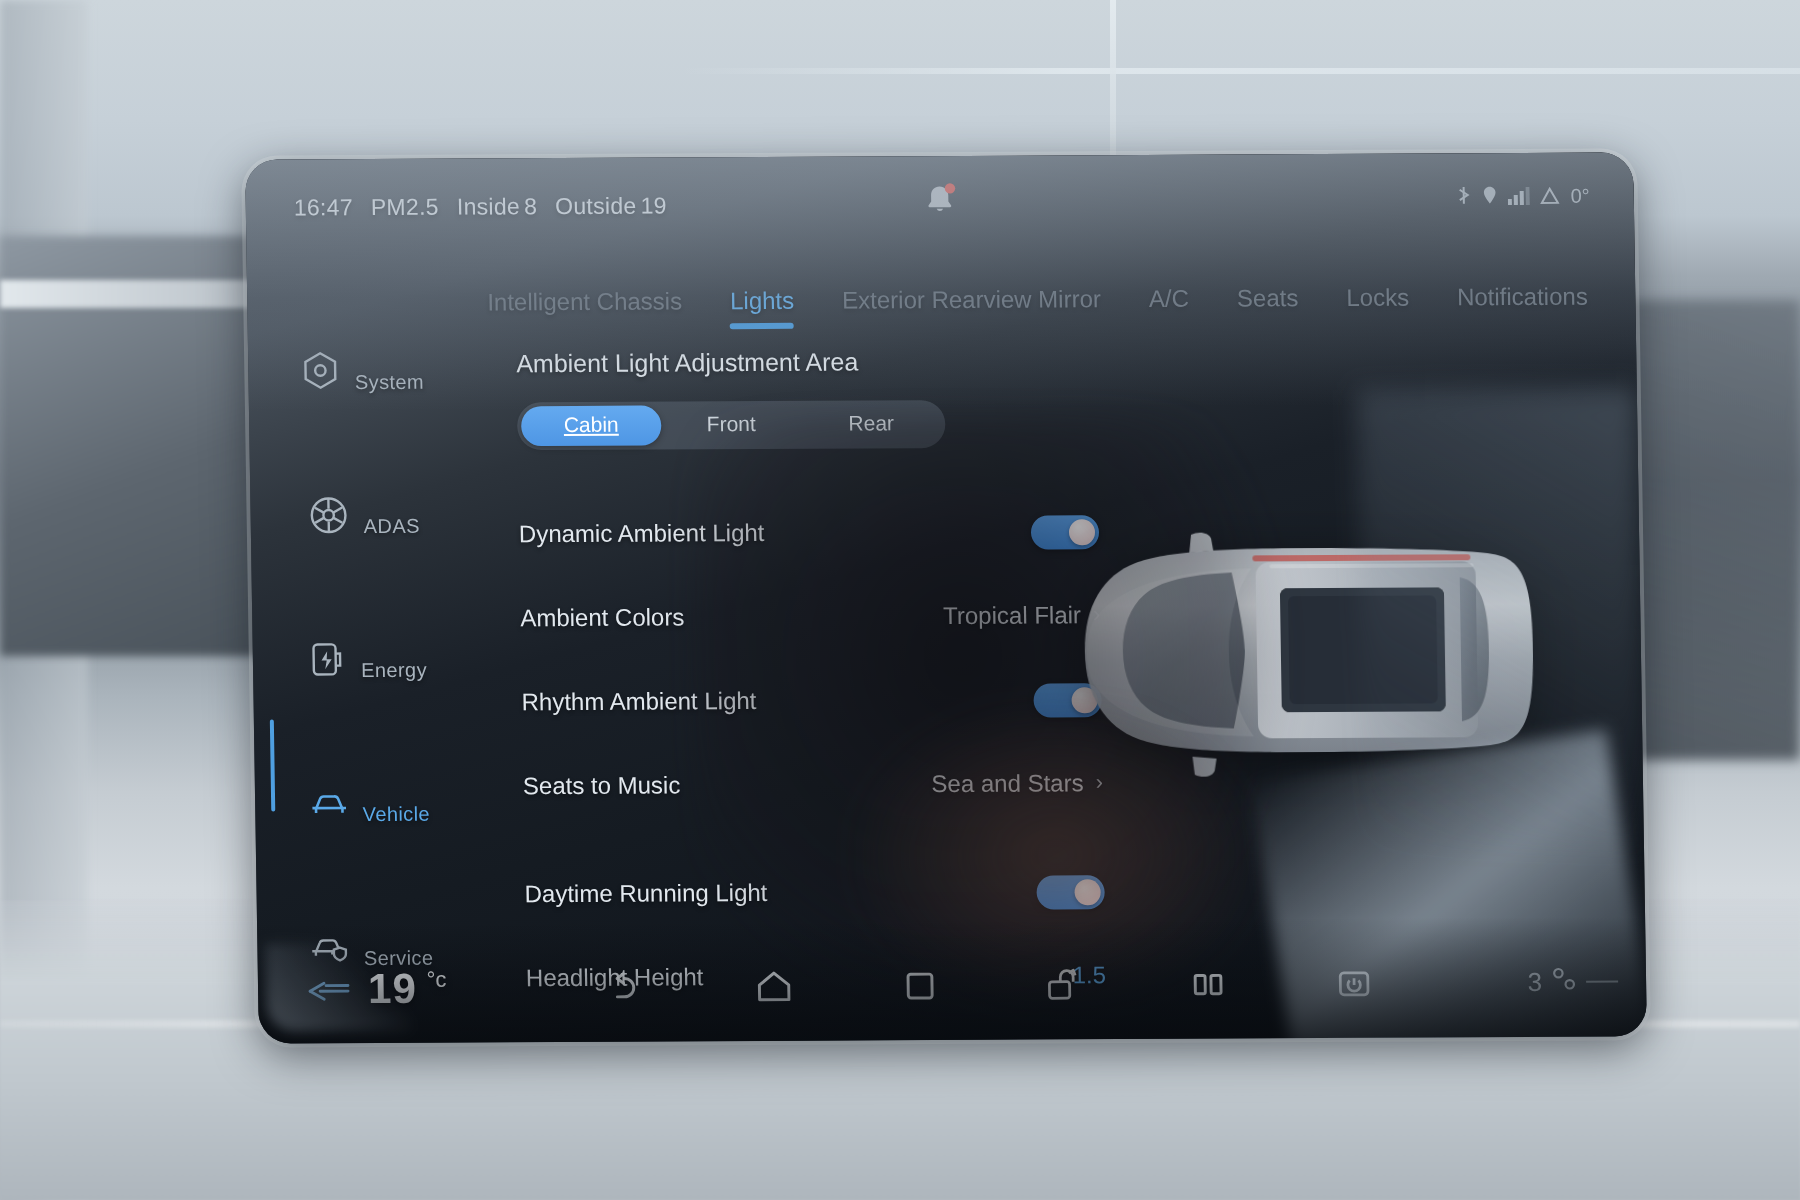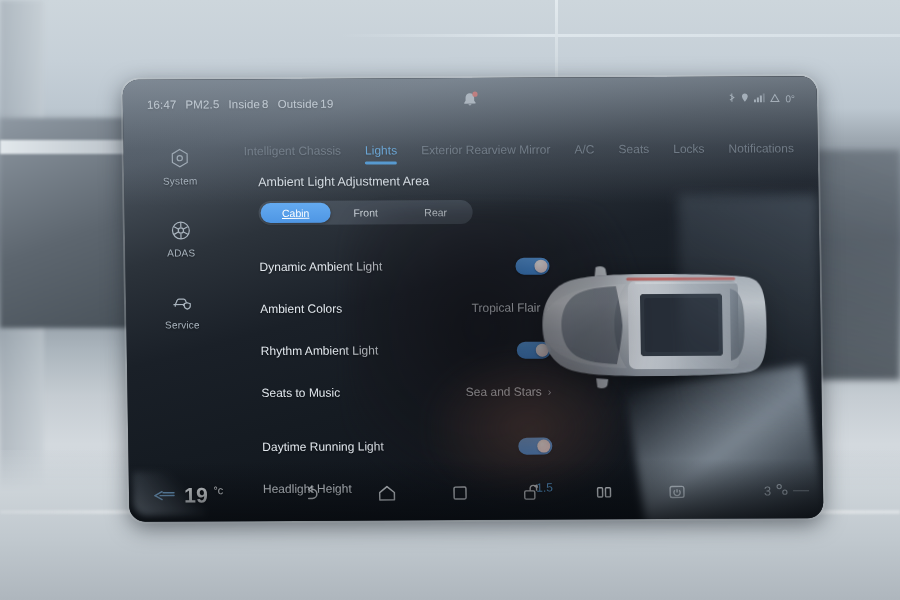--- a/index.html
+++ b/index.html
@@ -132,21 +132,21 @@
     font-size:10px; color:#c3ccd4; opacity:.85;
   }
   #status-right .glyph { display:inline-block; }
 
   
   #left-rail {
     position:absolute; left:20px; top:56px; width:72px; height:312px;
   }
   .rail-item {
     position:relative; height:62px; margin-bottom:10px;
-    display:flex; flex-direction:column; align-items:center; justify-content:center;
+    display:flex; flex-direction:row; align-items:flex-end; justify-content:center;
     gap:5px; color:#a9b4be; font-size:10px; letter-spacing:.2px;
     text-shadow:0 1px 2px rgba(0,0,0,.4);
   }
   .rail-item.active { color:#5aa9e8; }
   .rail-item.active .rail-accent {
     position:absolute; left:-12px; top:8px; width:2px; height:46px;
     background:#4f9fe0; border-radius:2px;
   }
   .rail-icon { width:24px; height:24px; display:block; }
 
@@ -340,21 +340,42 @@
           <span class="rail-icon">
             <svg viewBox="0 0 24 24" width="24" height="24" fill="none" stroke="#a9b4be" stroke-width="1.2">
               <circle cx="12" cy="12" r="8.4"></circle>
               <path d="M12 3.6v5.2M12 15.2v5.2M5.2 15.8l4.6-2.6M18.8 8.2l-4.6 2.6M5.2 8.2l4.6 2.6M18.8 15.8l-4.6-2.6"></path>
               <circle cx="12" cy="12" r="2.6"></circle>
             </svg>
           </span>
           <span>ADAS</span>
         </div>
 
-
+        <div class="rail-item">
+          <span class="rail-icon">
+            <svg viewBox="0 0 24 24" width="24" height="24" fill="none" stroke="#a9b4be" stroke-width="1.2">
+              <rect x="5.4" y="4.6" width="11" height="15" rx="2"></rect>
+              <path d="M16.4 9.2h2.2v6h-2.2"></path>
+              <path d="M12.2 8l-2.9 4.6h2.6L11.1 17l3.3-5h-2.5z" fill="#a9b4be" stroke="none"></path>
+            </svg>
+          </span>
+          <span>Energy</span>
+        </div>
+
+        <div class="rail-item active">
+          <span class="rail-accent"></span>
+          <span class="rail-icon">
+            <svg viewBox="0 0 24 24" width="24" height="24" fill="none" stroke="#5aa9e8" stroke-width="1.3">
+              <path d="M3.6 14.4h16.8"></path>
+              <path d="M5.4 14.4v2.4M18.6 14.4v2.4"></path>
+              <path d="M5.6 14.4l1.9-4.6a2 2 0 011.9-1.2h5.2a2 2 0 011.9 1.2l1.9 4.6"></path>
+            </svg>
+          </span>
+          <span>Vehicle</span>
+        </div>
 
         <div class="rail-item">
           <span class="rail-icon">
             <svg viewBox="0 0 24 24" width="24" height="24" fill="none" stroke="#a9b4be" stroke-width="1.2">
               <path d="M3.4 14h11.4"></path>
               <path d="M5.2 14v2.2M13.4 14v1.6"></path>
               <path d="M5.4 14l1.8-4.2A1.9 1.9 0 019 8.6h4.6a1.9 1.9 0 011.8 1.2l1 2.4"></path>
               <path d="M17.2 12.2l3 1v2.2c0 1.6-1.4 2.6-3 3.2-1.6-.6-3-1.6-3-3.2v-2.2z"></path>
             </svg>
           </span>

